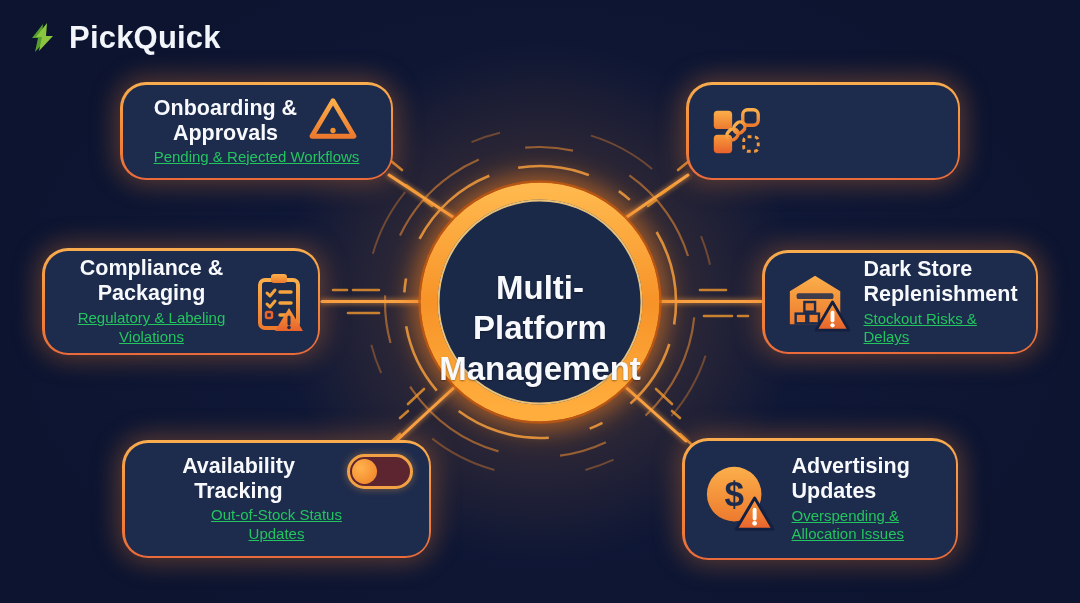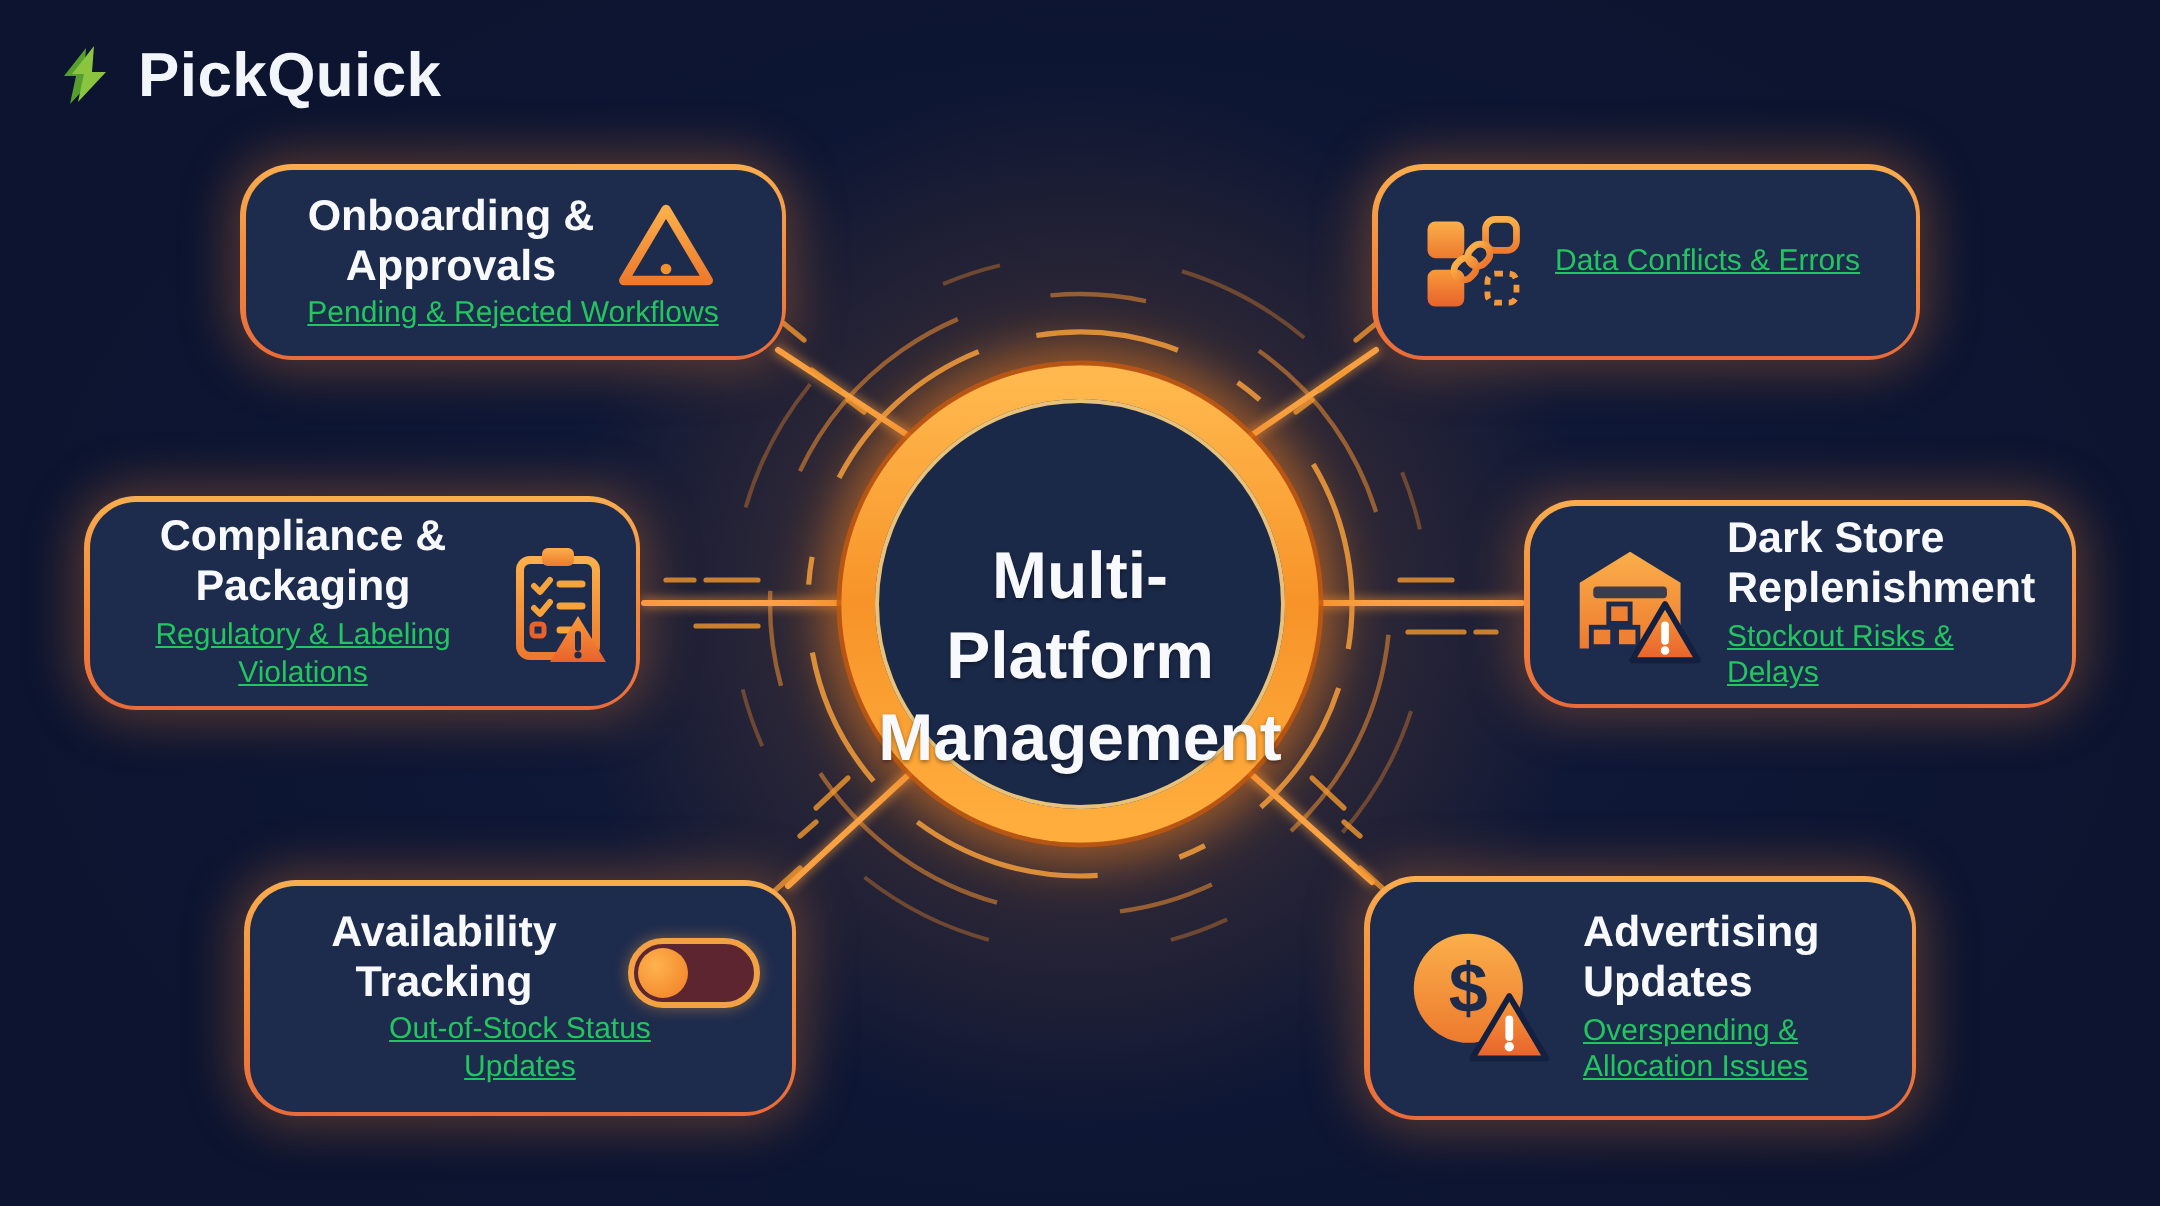--- a/index.html
+++ b/index.html
@@ -28,21 +28,21 @@
     position:absolute;z-index:4;box-sizing:border-box;border-radius:26px;padding:2.5px;
     background:linear-gradient(180deg,#f9ad4e 0%,#f2863a 55%,#e96a3a 100%);
     box-shadow:0 0 26px 4px rgba(240,130,50,.35);
   }
   .card-inner{
     width:100%;height:100%;box-sizing:border-box;border-radius:23px;background:#1d2b4d;
     display:flex;overflow:hidden;
   }
   .col-layout{flex-direction:column;justify-content:center;align-items:center;padding:8px 16px;gap:2px;}
   .row-layout{flex-direction:row;align-items:center;padding:8px 14px 8px 18px;gap:13px;}
-  .title-row{display:flex;align-items:flex-end;justify-content:center;gap:10px;width:100%;}
+  .title-row{display:flex;align-items:flex-start;justify-content:center;gap:10px;width:100%;}
   .node-title{color:#f7f9fc;font-size:21.5px;font-weight:bold;line-height:1.16;white-space:pre-line;}
   .node-subtitle{color:#22c55e;font-size:15px;line-height:1.25;white-space:pre-line;text-decoration:underline;}
   .center-text{text-align:center;}
   .left-text{text-align:left;}
   .text-col{display:flex;flex-direction:column;gap:3px;}
   .icon-box{flex:0 0 auto;display:flex;align-items:center;justify-content:center;}
   
   .toggle{
     width:66px;height:35px;border-radius:18px;background:#5c2530;
     border:3px solid #f2a244;box-sizing:border-box;position:relative;flex:0 0 auto;
@@ -173,21 +173,20 @@
           <rect x="7" y="34" width="19" height="19" rx="4" fill="url(#gradOrangeDeep)"></rect>
           <rect x="37" y="8" width="16" height="16" rx="5" fill="none" stroke="url(#gradOrange)" stroke-width="3.5"></rect>
           <rect x="38" y="36" width="15" height="15" rx="4" fill="none" stroke="#f59a3c" stroke-width="3" stroke-dasharray="4 3.5"></rect>
           <g transform="rotate(-45 30 30)" fill="none" stroke="url(#gradOrange)" stroke-width="3.5">
             <rect x="19" y="25" width="12" height="10" rx="5"></rect>
             <rect x="29" y="25" width="12" height="10" rx="5"></rect>
           </g>
         </svg>
       </span>
       <div class="text-col left-text">
-        <div class="node-subtitle">Data Conflicts &amp; Errors</div>
       </div>
     </div>
   </div>
 
   <div class="card" style="left:762px;top:250px;width:276px;height:104px;">
     <div class="card-inner row-layout">
       <span class="icon-box">
         <svg width="68" height="64" viewBox="0 0 70 66">
           <path d="M7 22 L33 6 L59 22 V56 H7 Z" fill="url(#gradOrange)"></path>
           <rect x="14" y="24" width="38" height="6" rx="2" fill="#1d2b4d" opacity=".85"></rect>
@@ -228,21 +227,21 @@
           <rect x="12" y="41" width="6" height="6" rx="1.5" fill="none" stroke="#e8622c" stroke-width="2.5"></rect>
           <line x1="26" y1="44" x2="35" y2="44" stroke="#f5a33c" stroke-width="3.5" stroke-linecap="round"></line>
           <path d="M35 37 L49 60 H21 Z" fill="url(#gradOrangeDeep)"></path>
           <line x1="35" y1="46" x2="35" y2="53" stroke="#1d2b4d" stroke-width="3" stroke-linecap="round"></line>
           <circle cx="35" cy="56.5" r="1.8" fill="#1d2b4d"></circle>
         </svg>
       </span>
     </div>
   </div>
 
-  <div class="card" style="left:122px;top:440px;width:276px;height:118px;">
+  <div class="card" style="left:122px;top:440px;width:309px;height:118px;">
     <div class="card-inner col-layout">
       <div class="title-row">
         <div class="node-title center-text" style="flex:1;">Availability
 Tracking</div>
         <span class="toggle">
           <span class="toggle-knob"></span>
         </span>
       </div>
       <div class="node-subtitle center-text">Out-of-Stock Status
 Updates</div>

